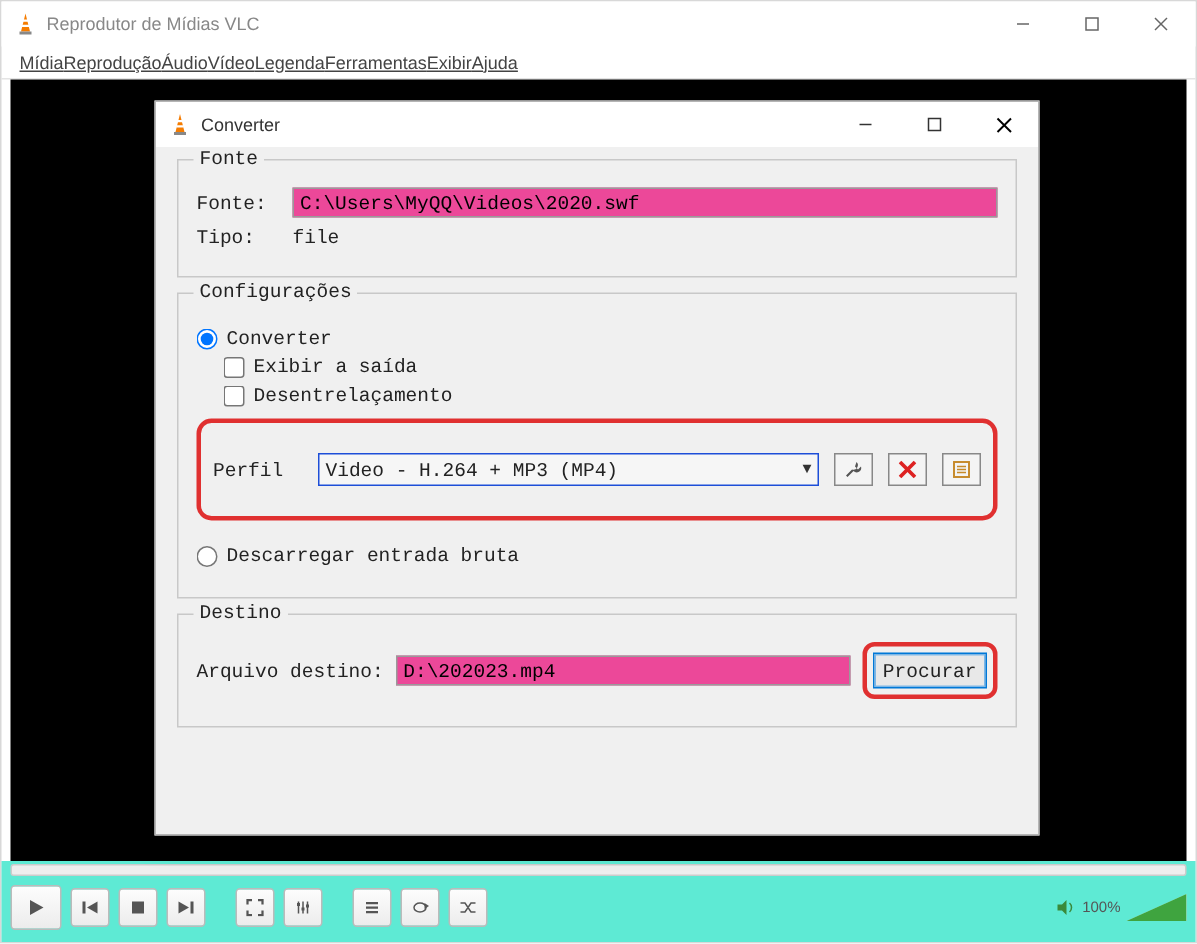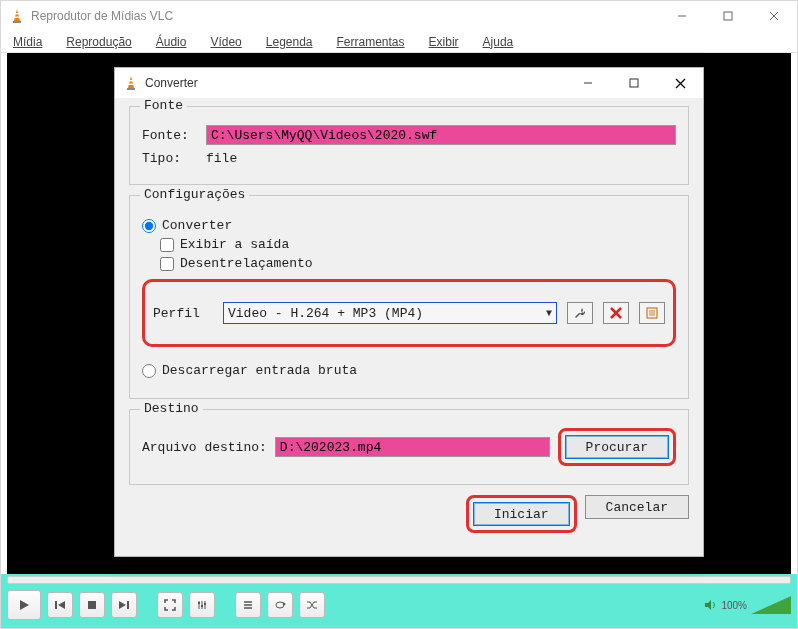--- a/index.html
+++ b/index.html
@@ -32,21 +32,21 @@
 .titlebar-title { flex: 1; font-size: 12px; color: #888; }
 .win-controls { display: flex; }
 .win-btn {
   width: 46px; height: 30px;
   display: flex; align-items: center; justify-content: center;
   color: #666;
 }
 .menubar {
   height: 22px;
   display: flex;
-  gap: 24px;
+  gap: 0;
   padding: 0 12px;
   align-items: center;
   border-bottom: 1px solid #e4e4e4;
 }
 .menu-item { text-decoration: underline; color: #444; font-size: 12px; }
 .video-area {
   flex: 1;
   background: #000;
   margin: 0 6px;
   position: relative;
@@ -96,21 +96,21 @@
 .vol-triangle .tri-fill {
   border-style: solid;
   border-width: 0 0 18px 40px;
   border-color: transparent transparent #3fa43f transparent;
   position: absolute; left: 0; top: 0;
   clip-path: inset(0 0 0 0);
 }
 
 .dialog {
   position: absolute;
-  left: 114px; top: 67px;
+  left: 103px; top: 67px;
   width: 590px;
   height: 490px;
   background: #f0f0f0;
   border: 1px solid #b5b5b5;
   box-shadow: 0 4px 18px rgba(0,0,0,.25);
   display: flex; flex-direction: column;
 }
 .dlg-titlebar {
   height: 30px;
   background: #fff;
@@ -174,21 +174,21 @@
 }
 .combo-arrow { font-size: 10px; color: #333; }
 .icon-btn {
   width: 26px; height: 22px;
   border: 1px solid #888;
   background: #f4f4f4;
   display: flex; align-items: center; justify-content: center;
 }
 .btn {
   height: 24px;
-  padding: 0 20px;
+  padding: 0 6px;
   border: 1px solid #8e8e8e;
   background: #e8e8e8;
   font-family: "Courier New", monospace;
   display: flex; align-items: center;
 }
 .btn.default {
   border: 1px solid #0078d7;
   box-shadow: inset 0 0 0 1px #7eb7e6;
 }
 .dlg-buttons {
@@ -438,24 +438,14 @@
         <span>Arquivo destino:</span>
         <input class="text-input" type="text" value="D:\202023.mp4" style="">
         <div class="procurar-wrap">
           <div class="btn default">
             <span>Procurar</span>
           </div>
         </div>
       </div>
     </div>
 
-    <div class="dlg-buttons">
-      <div class="iniciar-wrap">
-        <div class="btn default">
-          <span>Iniciar</span>
-        </div>
-      </div>
-      <div class="btn">
-        <span>Cancelar</span>
-      </div>
-    </div>
   </div>
 </div>
 
 </body></html>

